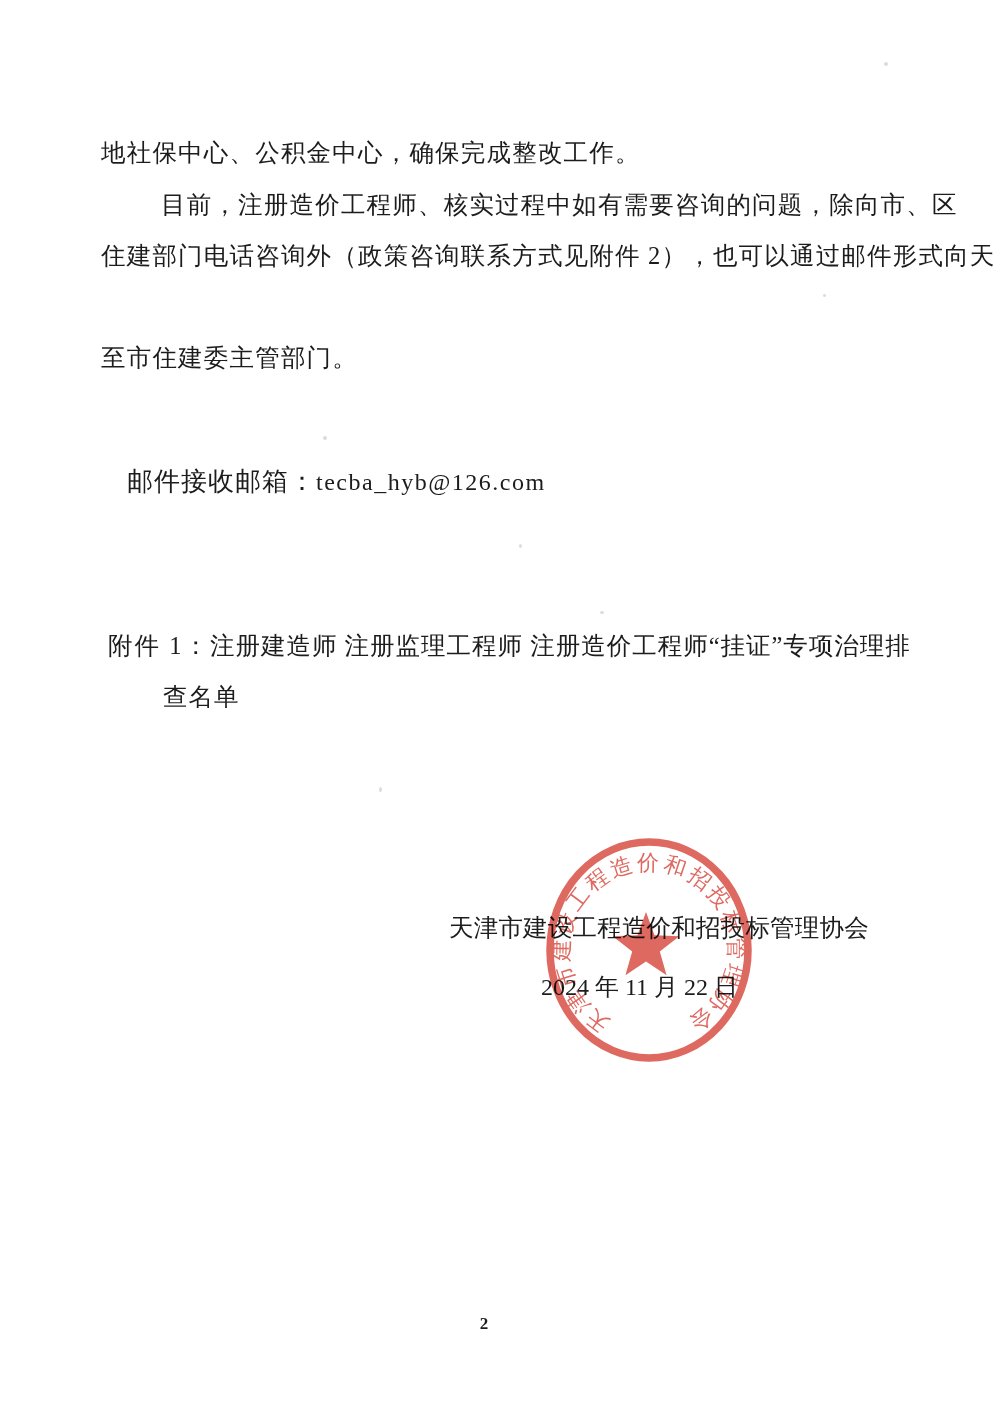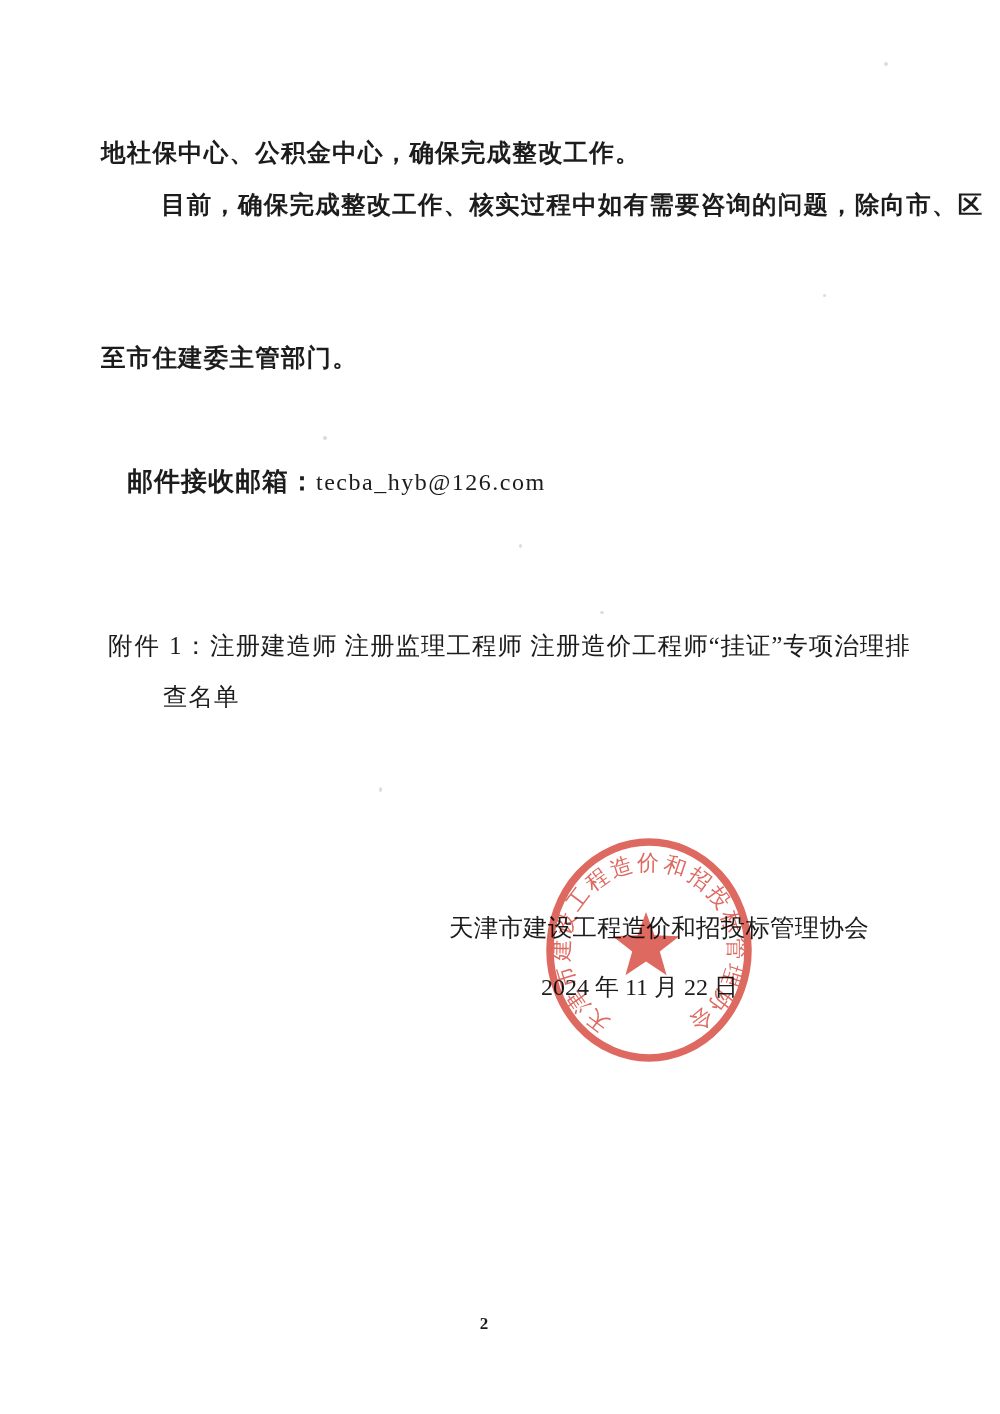--- a/index.html
+++ b/index.html
@@ -13,31 +13,30 @@
     overflow: hidden;
   }
   .abs { position: absolute; }
   .body-line {
     left: 101px;
     width: 805px;
     font-size: 24.5px;
     line-height: 30px;
     white-space: nowrap;
     letter-spacing: 1.2px;
-    font-weight: bold;
   }
   .indent2 { padding-left: 60px; }
   .email-line {
     left: 127px;
     top: 466px;
     font-size: 26px;
     line-height: 32px;
     white-space: nowrap;
   }
-  .email-label { font-weight: bold; letter-spacing: 1px; }
+  .email-label { font-weight: normal; letter-spacing: 1px; }
   .email-value {
     font-family: Liberation Serif, serif;
     font-size: 24px;
     letter-spacing: 1.5px;
   }
   .attach-line {
     font-size: 24.5px;
     line-height: 30px;
     white-space: nowrap;
     letter-spacing: 1px;
@@ -88,21 +87,22 @@
     opacity: 0.3;
   }
 </style>
 </head>
 <body>
 
 <div class="page">
 
   <div class="abs body-line" style="top:138px">地社保中心、公积金中心，确保完成整改工作。</div>
 
-  <div class="abs body-line indent2" style="top:190px">目前，确保完成整改工作、核实过程中如有需要咨询的问题，除向市、区</div>
+  <div class="abs body-line indent2" style="top:190px">目前，注册造价工程师、核实过程中如有需要咨询的问题，除向市、区</div>
+  <div class="abs body-line" style="top:241px">住建部门电话咨询外（政策咨询联系方式见附件 2），也可以通过邮件形式向天</div>
   <div class="abs body-line" style="top:343px">至市住建委主管部门。</div>
 
   <div class="abs email-line">
     <span class="email-label">邮件接收邮箱：</span><span class="email-value">tecba_hyb@126.com</span>
   </div>
 
   <div class="abs attach-line" style="left:108px; top:631px">
     <span class="attach-label">附件 1：</span><span>注册建造师 注册监理工程师 注册造价工程师“挂证”专项治理排</span>
   </div>
   <div class="abs attach-line" style="left:163px; top:682px">查名单</div>

